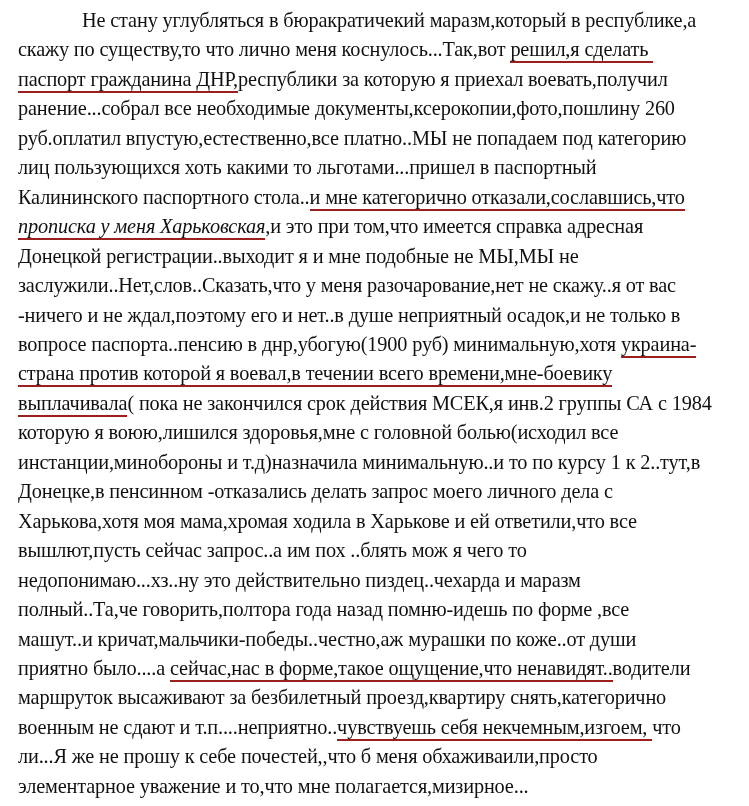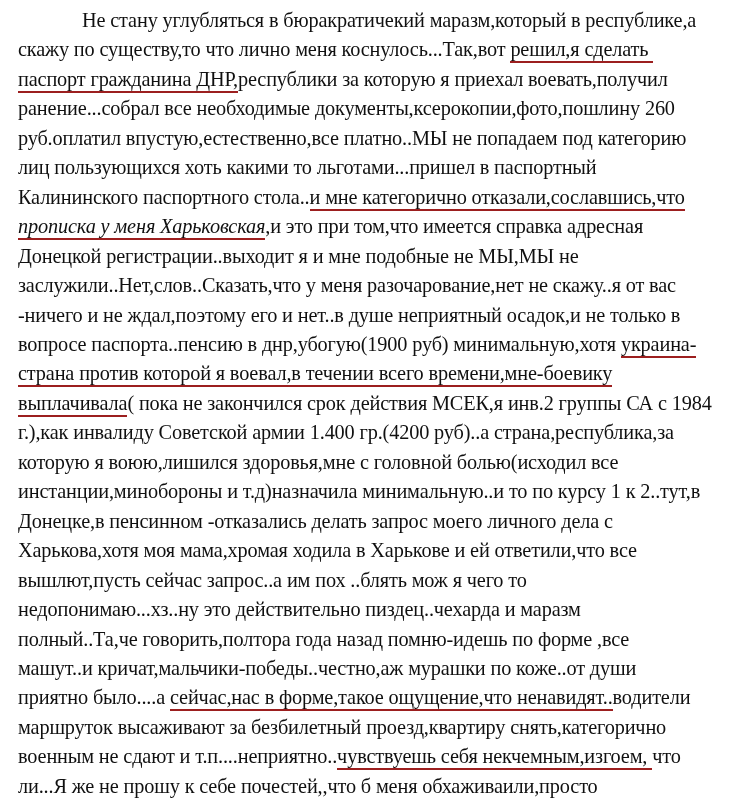--- a/index.html
+++ b/index.html
@@ -63,21 +63,20 @@
       <div class="text-line"><span class="seg">руб.оплатил впустую,естественно,все платно..МЫ не попадаем под категорию</span></div>
       <div class="text-line"><span class="seg">лиц пользующихся хоть какими то льготами...пришел в паспортный</span></div>
       <div class="text-line"><span class="seg">Калининского паспортного стола..</span><span class="seg ul" style="border-bottom-color: rgb(156, 31, 31);">и мне категорично отказали,сославшись,что</span></div>
       <div class="text-line"><span class="seg ul" style="border-bottom-color: rgb(156, 31, 31); font-style: italic;">прописка у меня Харьковская</span><span class="seg">,и это при том,что имеется справка адресная</span></div>
       <div class="text-line"><span class="seg">Донецкой регистрации..выходит я и мне подобные не МЫ,МЫ не</span></div>
       <div class="text-line"><span class="seg">заслужили..Нет,слов..Сказать,что у меня разочарование,нет не скажу..я от вас</span></div>
       <div class="text-line"><span class="seg">-ничего и не ждал,поэтому его и нет..в душе неприятный осадок,и не только в</span></div>
       <div class="text-line"><span class="seg">вопросе паспорта..пенсию в днр,убогую(1900 руб) минимальную,хотя </span><span class="seg ul" style="border-bottom-color: rgb(156, 31, 31); text-align: center;">украина-</span></div>
       <div class="text-line"><span class="seg ul" style="border-bottom-color: rgb(156, 31, 31);">страна против которой я воевал,в течении всего времени,мне-боевику</span></div>
       <div class="text-line"><span class="seg ul" style="border-bottom-color: rgb(156, 31, 31);">выплачивала</span><span class="seg">( пока не закончился срок действия МСЕК,я инв.2 группы СА с 1984</span></div>
-      <div class="text-line"><span class="seg">г.),как инвалиду Советской армии 1.400 гр.(4200 руб)..а страна,республика,за</span></div>
       <div class="text-line"><span class="seg">которую я воюю,лишился здоровья,мне с головной болью(исходил все</span></div>
       <div class="text-line"><span class="seg">инстанции,минобороны и т.д)назначила минимальную..и то по курсу 1 к 2..тут,в</span></div>
       <div class="text-line"><span class="seg">Донецке,в пенсинном -отказались делать запрос моего личного дела с</span></div>
       <div class="text-line"><span class="seg">Харькова,хотя моя мама,хромая ходила в Харькове и ей ответили,что все</span></div>
       <div class="text-line"><span class="seg">вышлют,пусть сейчас запрос..а им пох ..блять мож я чего то</span></div>
       <div class="text-line"><span class="seg">недопонимаю...хз..ну это действительно пиздец..чехарда и маразм</span></div>
       <div class="text-line"><span class="seg">полный..Та,че говорить,полтора года назад помню-идешь по форме ,все</span></div>
       <div class="text-line"><span class="seg">машут..и кричат,мальчики-победы..честно,аж мурашки по коже..от души</span></div>
       <div class="text-line"><span class="seg">приятно было....а </span><span class="seg ul" style="border-bottom-color: rgb(156, 31, 31);">сейчас,нас в форме,такое ощущение,что ненавидят..</span><span class="seg">водители</span></div>
       <div class="text-line"><span class="seg">маршруток высаживают за безбилетный проезд,квартиру снять,категорично</span></div>

